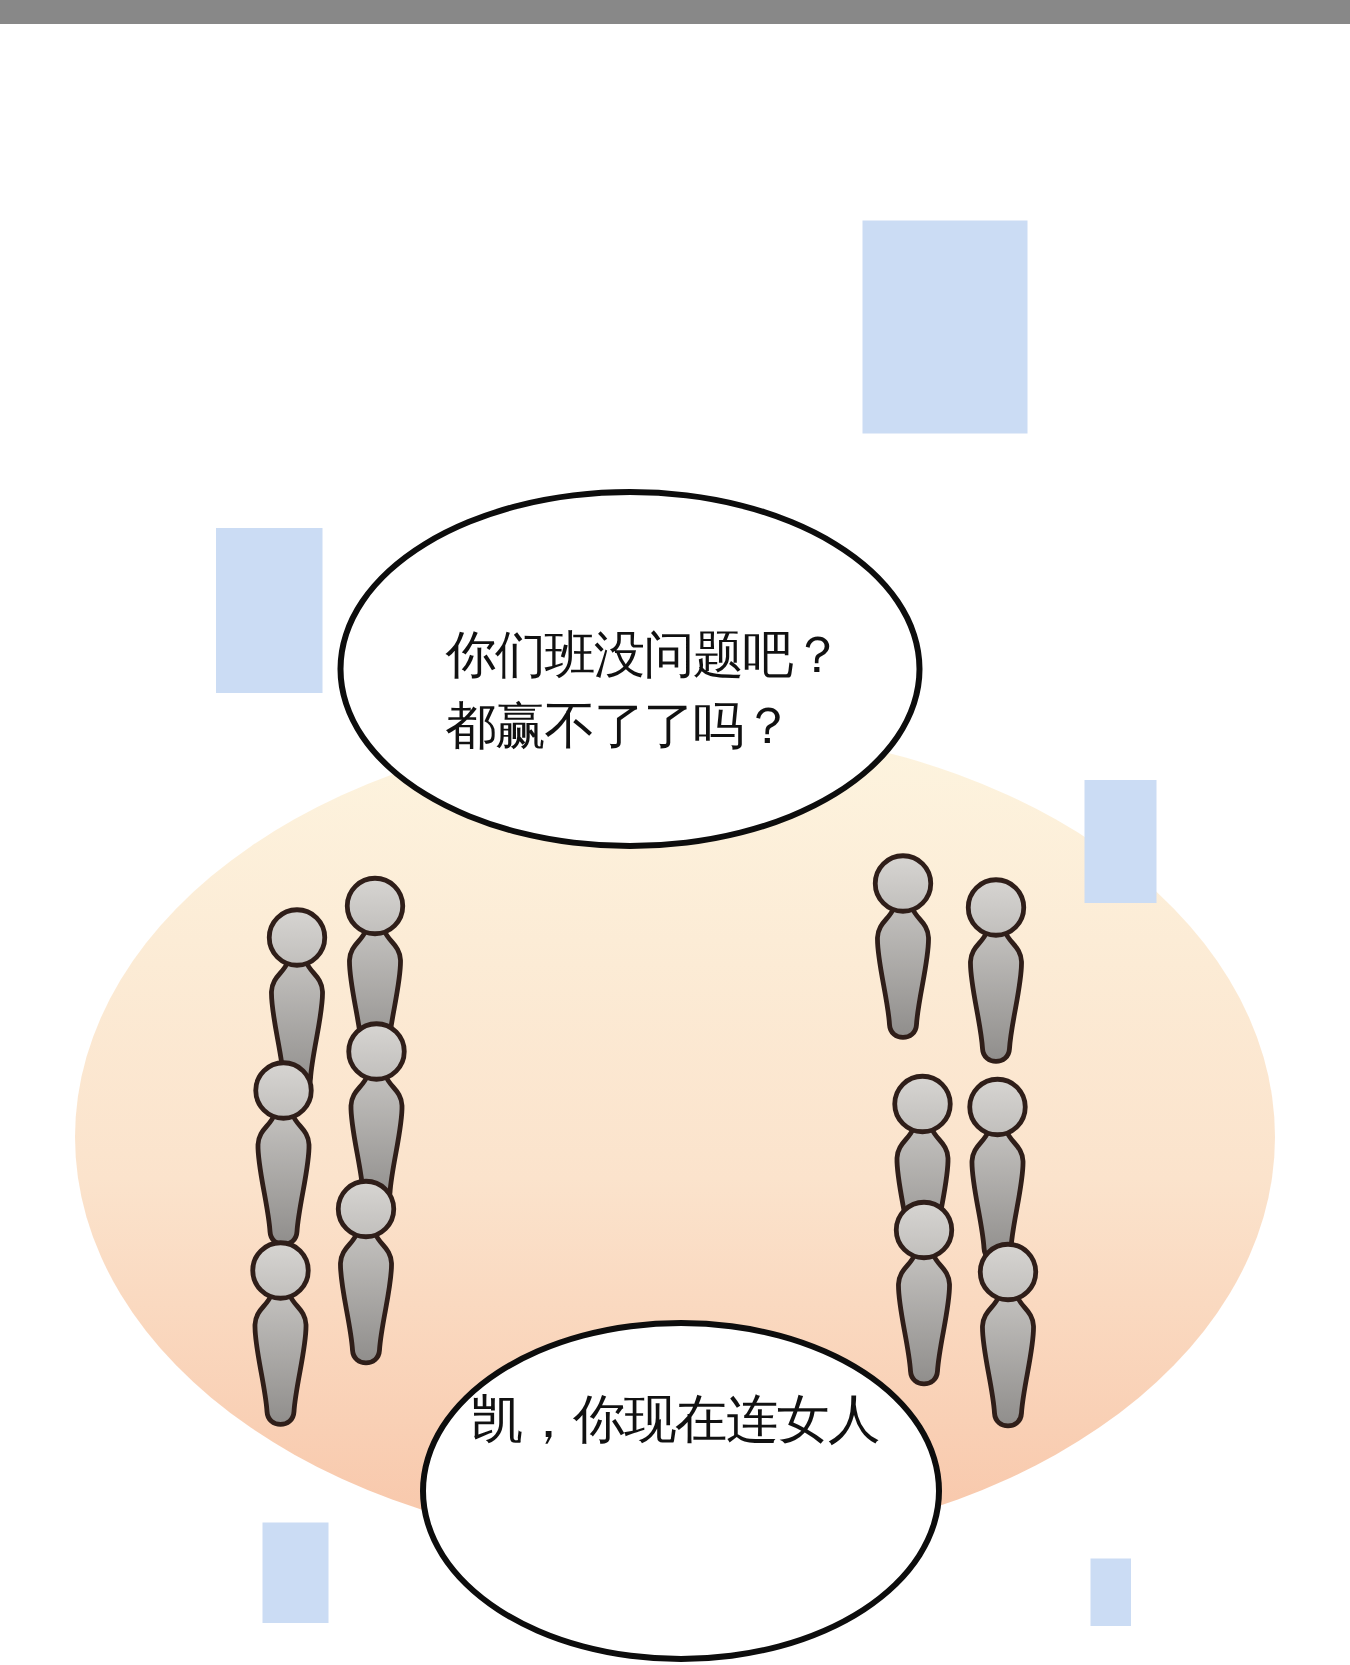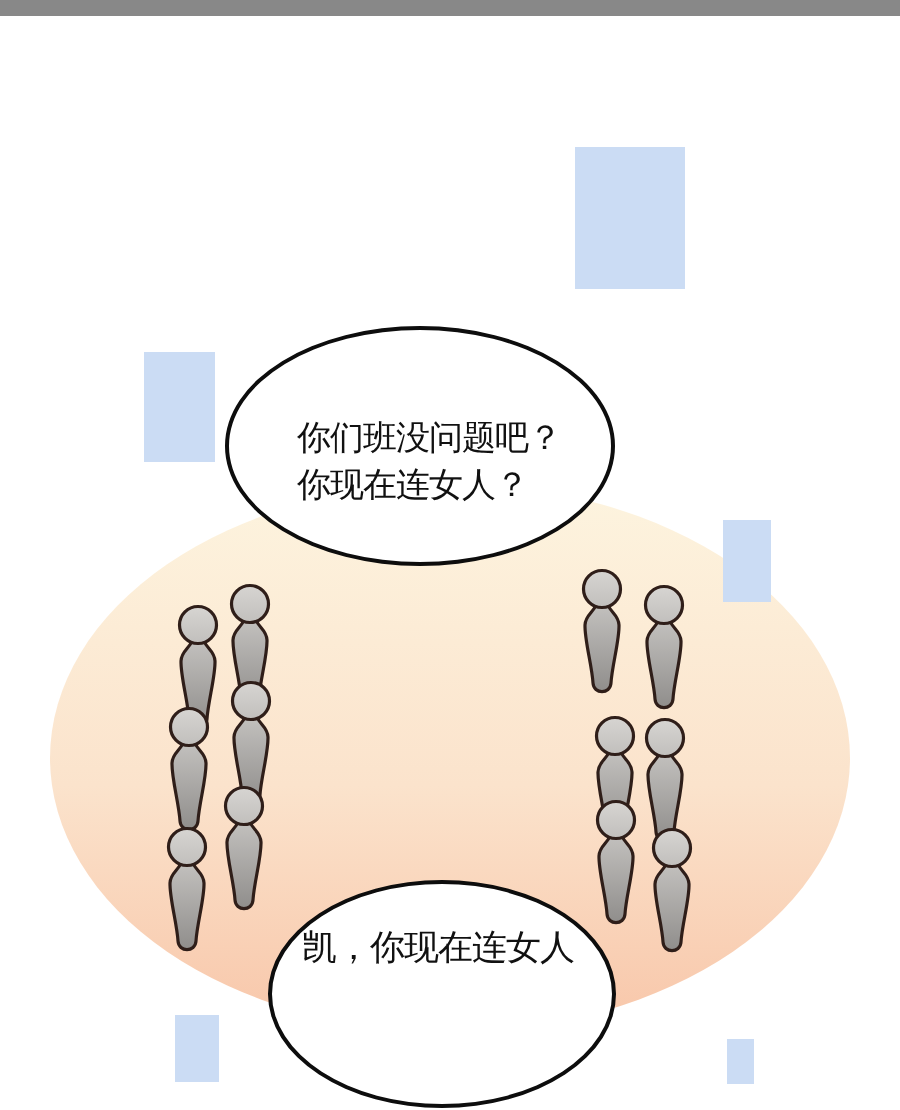--- a/index.html
+++ b/index.html
@@ -54,21 +54,21 @@
   #figGrad .g-top{stop-color:var(--figure-fill-top);}
   #figGrad .g-bot{stop-color:var(--figure-fill-bottom);}
   .bubble{
     position:absolute;
     border:4px solid var(--bubble-outline);
     border-radius:50%;
     background:var(--bubble-fill);
     box-sizing:border-box;
   }
   .bubble-top{left:225px;top:310px;width:390px;height:240px;}
-  .bubble-bottom{left:268px;top:864px;width:348px;height:228px;}
+  .bubble-bottom{left:280px;top:864px;width:348px;height:228px;}
   .bubble-text{
     position:absolute;
     color:var(--text-color);
     white-space:nowrap;
     font-weight:500;
   }
   .bubble-top .bubble-text{
     left:68px;top:84px;
     font-size:34px;line-height:47px;letter-spacing:-1px;
   }
@@ -120,21 +120,21 @@
       <use href="#fig" x="593" y="701"></use>
       <use href="#fig" x="643" y="703"></use>
       <use href="#fig" x="594" y="785"></use>
       <use href="#fig" x="650" y="813"></use>
     </g>
   </svg>
 
   <div class="bubble bubble-top">
     <div class="bubble-text">
       <span>你们班没问题吧？</span>
-      <span>你现在连女人？</span>
+      <span>都赢不了了吗？</span>
     </div>
   </div>
 
   <div class="bubble bubble-bottom">
     <div class="bubble-text">
       <span>凯，你现在连女人</span>
     </div>
   </div>
 
 </div>

